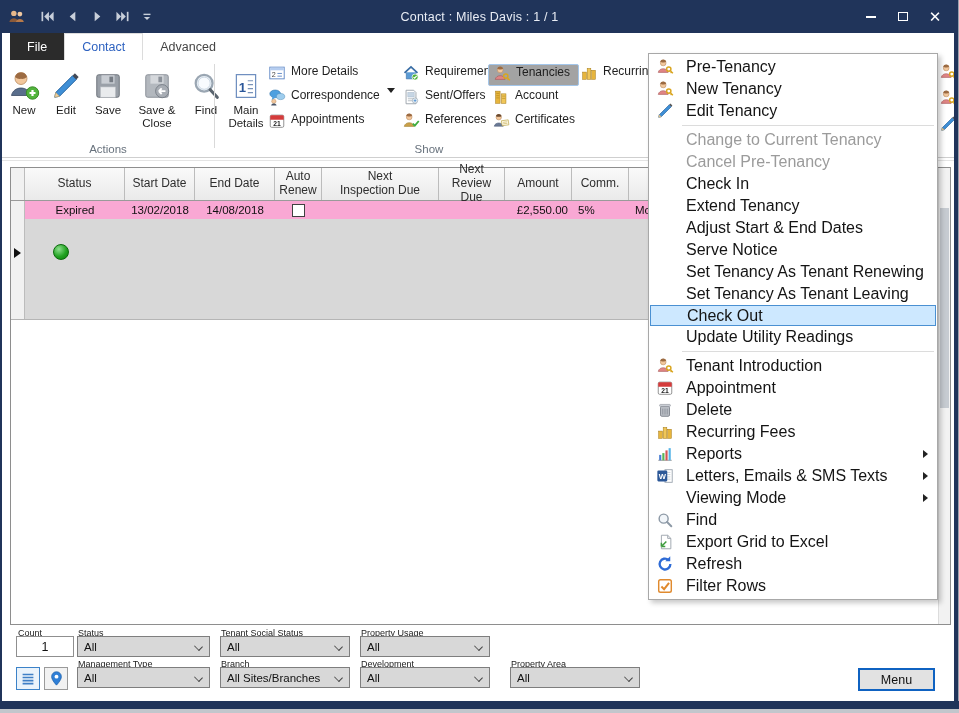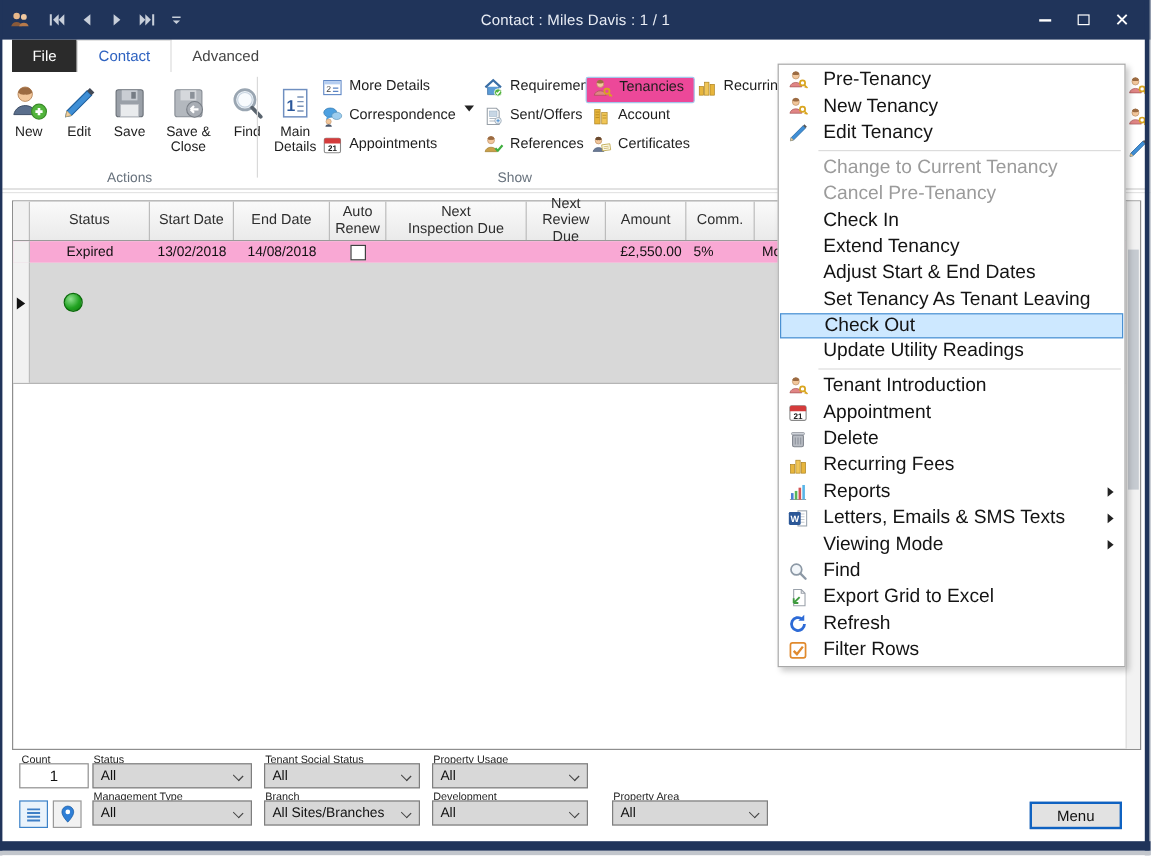--- a/index.html
+++ b/index.html
@@ -40,21 +40,21 @@
   .bigbtn.wide { width:50px; }
   .bigbtn .bicon { height:38px; display:flex; align-items:flex-end; }
   .bigbtn .blabel { font-size:11.5px; color:#1e1e1e; text-align:center; line-height:1.15; margin-top:3px; white-space:pre-line; }
   .group-label { position:absolute; bottom:2px; font-size:11.5px; color:#68727d; text-align:center; }
   .gl-actions { left:0; width:212px; }
   .gl-show { left:212px; width:430px; }
   .vsep { position:absolute; left:212px; top:4px; height:84px; width:1px; background:#d9d9d9; }
   .maindetails { position:absolute; left:222px; top:3px; width:44px; }
   .show-col { position:absolute; top:4px; }
   .show-item { display:flex; align-items:flex-start; gap:5px; height:22px; margin-bottom:2px; font-size:12px; color:#1e1e1e; padding:0 4px; white-space:nowrap; }
-  .show-item.hl { background:#ec4899; border:1px solid #a3c6ea; border-radius:2px; }
+  .show-item.hl { background:#a3a3a3; border:1px solid #a3c6ea; border-radius:2px; }
   .caret-down { width:0; height:0; border-left:4px solid transparent; border-right:4px solid transparent; border-top:5px solid #222; margin-left:2px; }
   .sliver { position:absolute; left:939px; top:63px; width:16px; z-index:5; }
   .sliver svg { display:block; margin-bottom:8px; }
 
   
   .grid { position:absolute; left:10px; top:167px; width:941px; height:458px; background:#fff; border:1px solid #8e8e8e; z-index:1; }
   .grid-header { display:flex; height:33px; background:linear-gradient(#fafafa,#eaeaea); border-bottom:1px solid #9a9a9a; }
   .gh { border-right:1px solid #bcbcbc; display:flex; align-items:center; justify-content:center; text-align:center; font-size:12px; color:#2e2e2e; white-space:pre-line; line-height:1.15; padding:0 2px; }
   .gutter { width:14px; background:#f1f1f1; border-right:1px solid #bcbcbc; position:relative; }
   .c-status{width:100px;} .c-start{width:70px;} .c-end{width:80px;} .c-auto{width:47px;}
@@ -594,20 +594,26 @@
     <div class="mi">
       <span>Check In</span>
     </div>
     <div class="mi">
       <span>Extend Tenancy</span>
     </div>
     <div class="mi">
       <span>Adjust Start &amp; End Dates</span>
     </div>
     <div class="mi">
+      <span>Serve Notice</span>
+    </div>
+    <div class="mi">
+      <span>Set Tenancy As Tenant Renewing</span>
+    </div>
+    <div class="mi">
       <span>Set Tenancy As Tenant Leaving</span>
     </div>
     <div class="mi hl">
       <span>Check Out</span>
     </div>
     <div class="mi">
       <span>Update Utility Readings</span>
     </div>
     <div class="msep"></div>
     <div class="mi">

